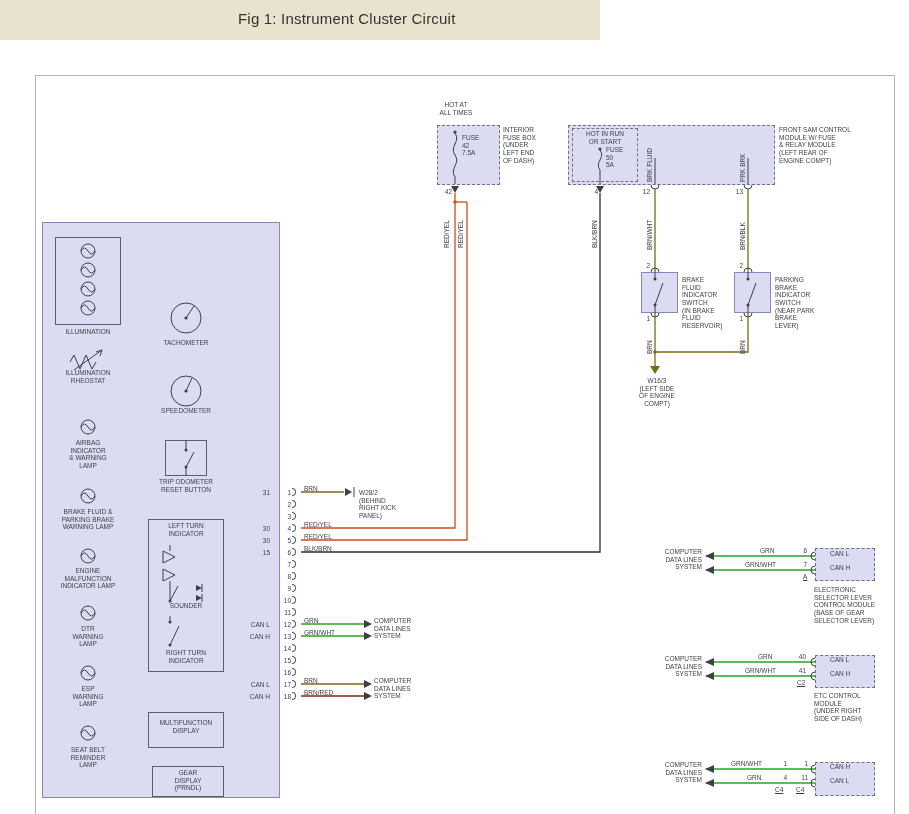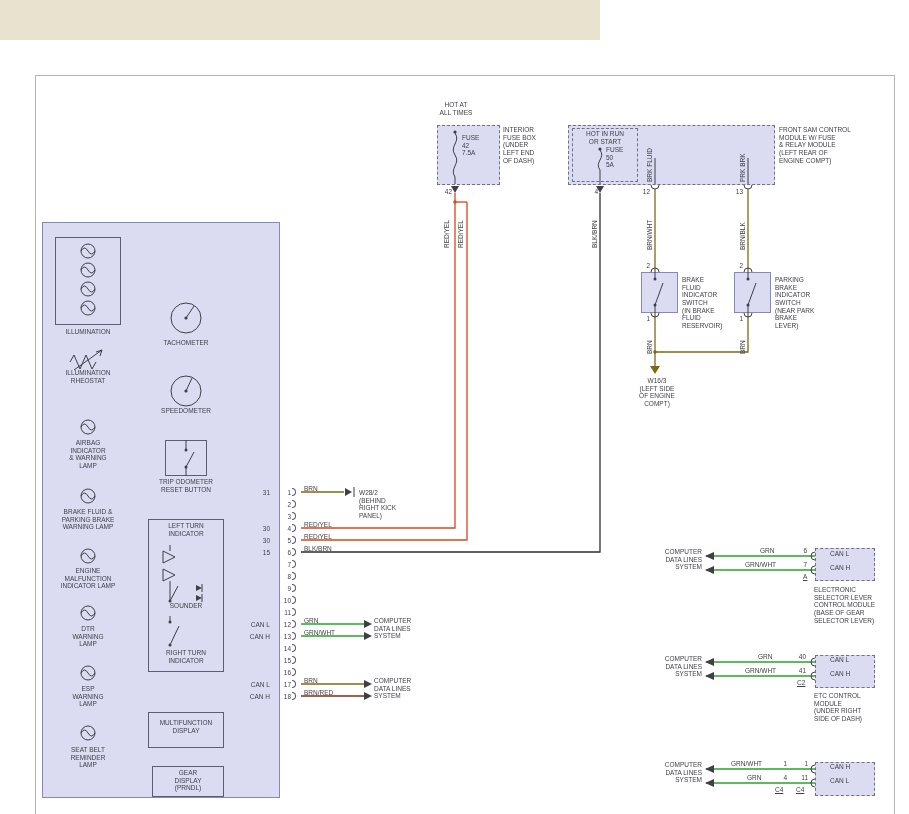--- a/index.html
+++ b/index.html
@@ -38,20 +38,21 @@
   .pin-row .pn { width:13px; text-align:right; }
   .pin-row .pb { width:4px; height:8px; border:solid #565670; border-width:1px 1px 1px 0; border-radius:0 4px 4px 0; margin-left:1px; }
   .pin-row .pw { margin-left:8px; position:relative; top:-4px; }
 </style>
 </head>
 <body>
 
 <div id="screen">
 
   <div class="header-bar"></div>
+  <div class="fig-title">Fig 1: Instrument Cluster Circuit</div>
 
   <div class="frame"></div>
 
   <div class="solidbox" style="left:42px;top:222px;width:238px;height:576px"></div>
   <div class="innerbox" style="left:55px;top:237px;width:66px;height:88px"></div>
   <div class="innerbox" style="left:165px;top:440px;width:42px;height:36px"></div>
   <div class="innerbox" style="left:148px;top:519px;width:76px;height:153px"></div>
   <div class="innerbox" style="left:148px;top:712px;width:76px;height:36px"></div>
   <div class="innerbox" style="left:152px;top:766px;width:72px;height:31px"></div>
 

